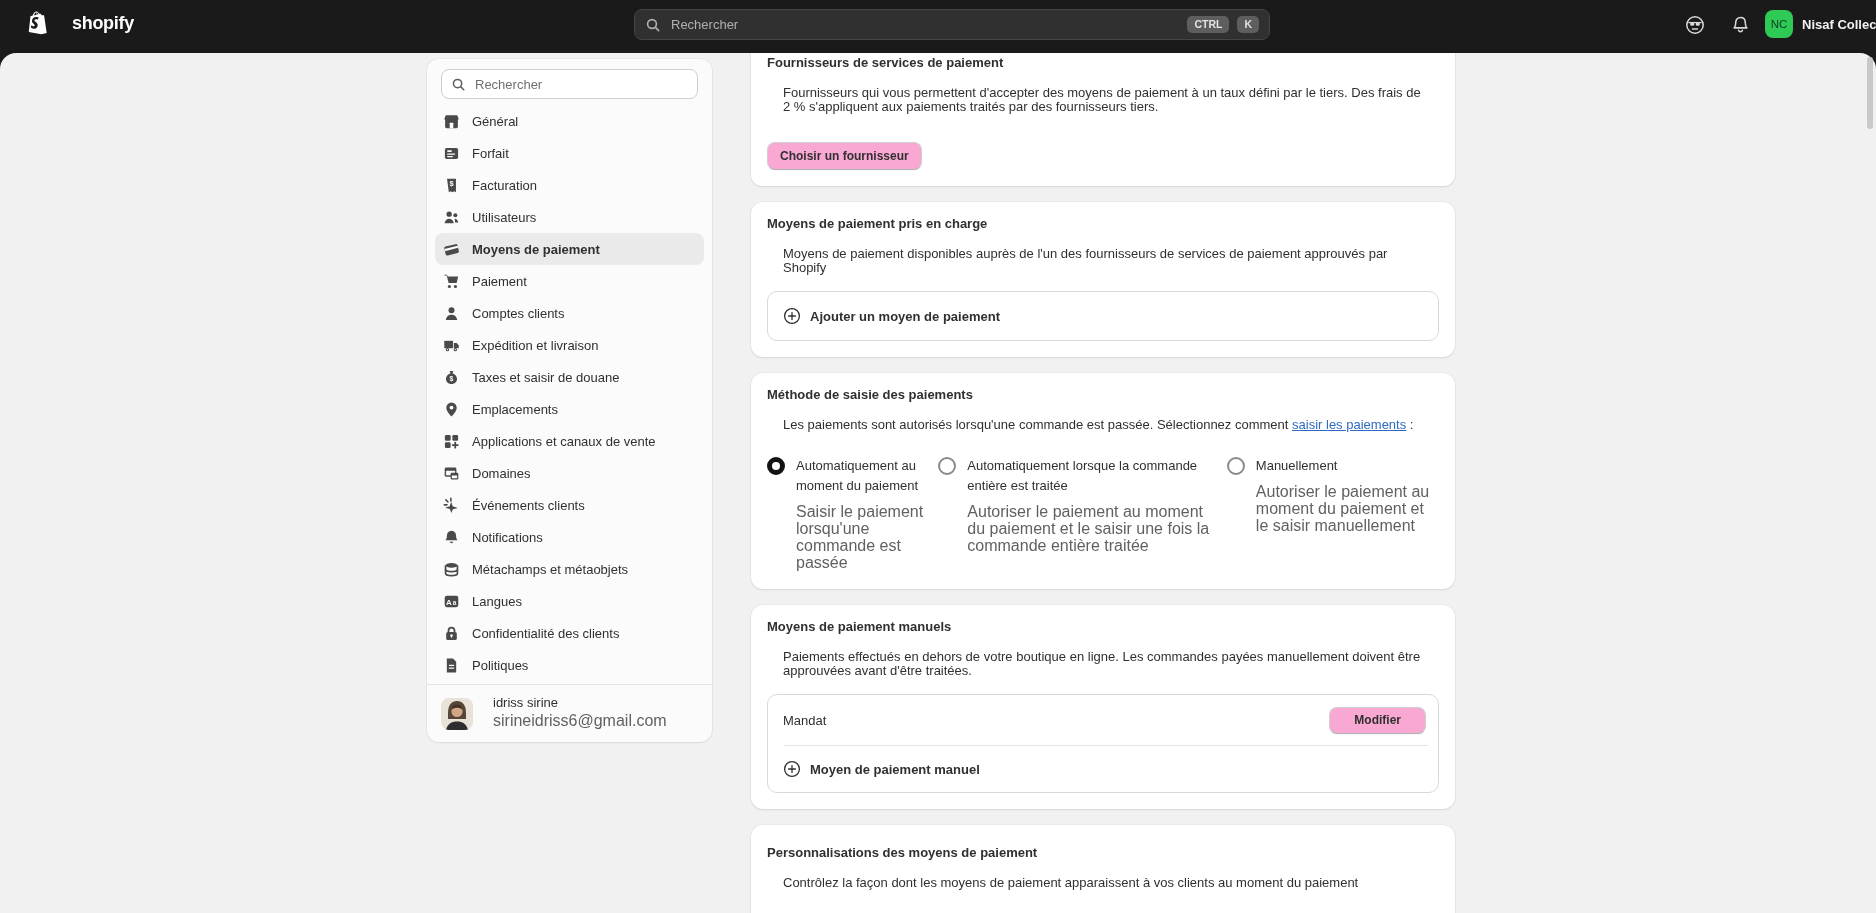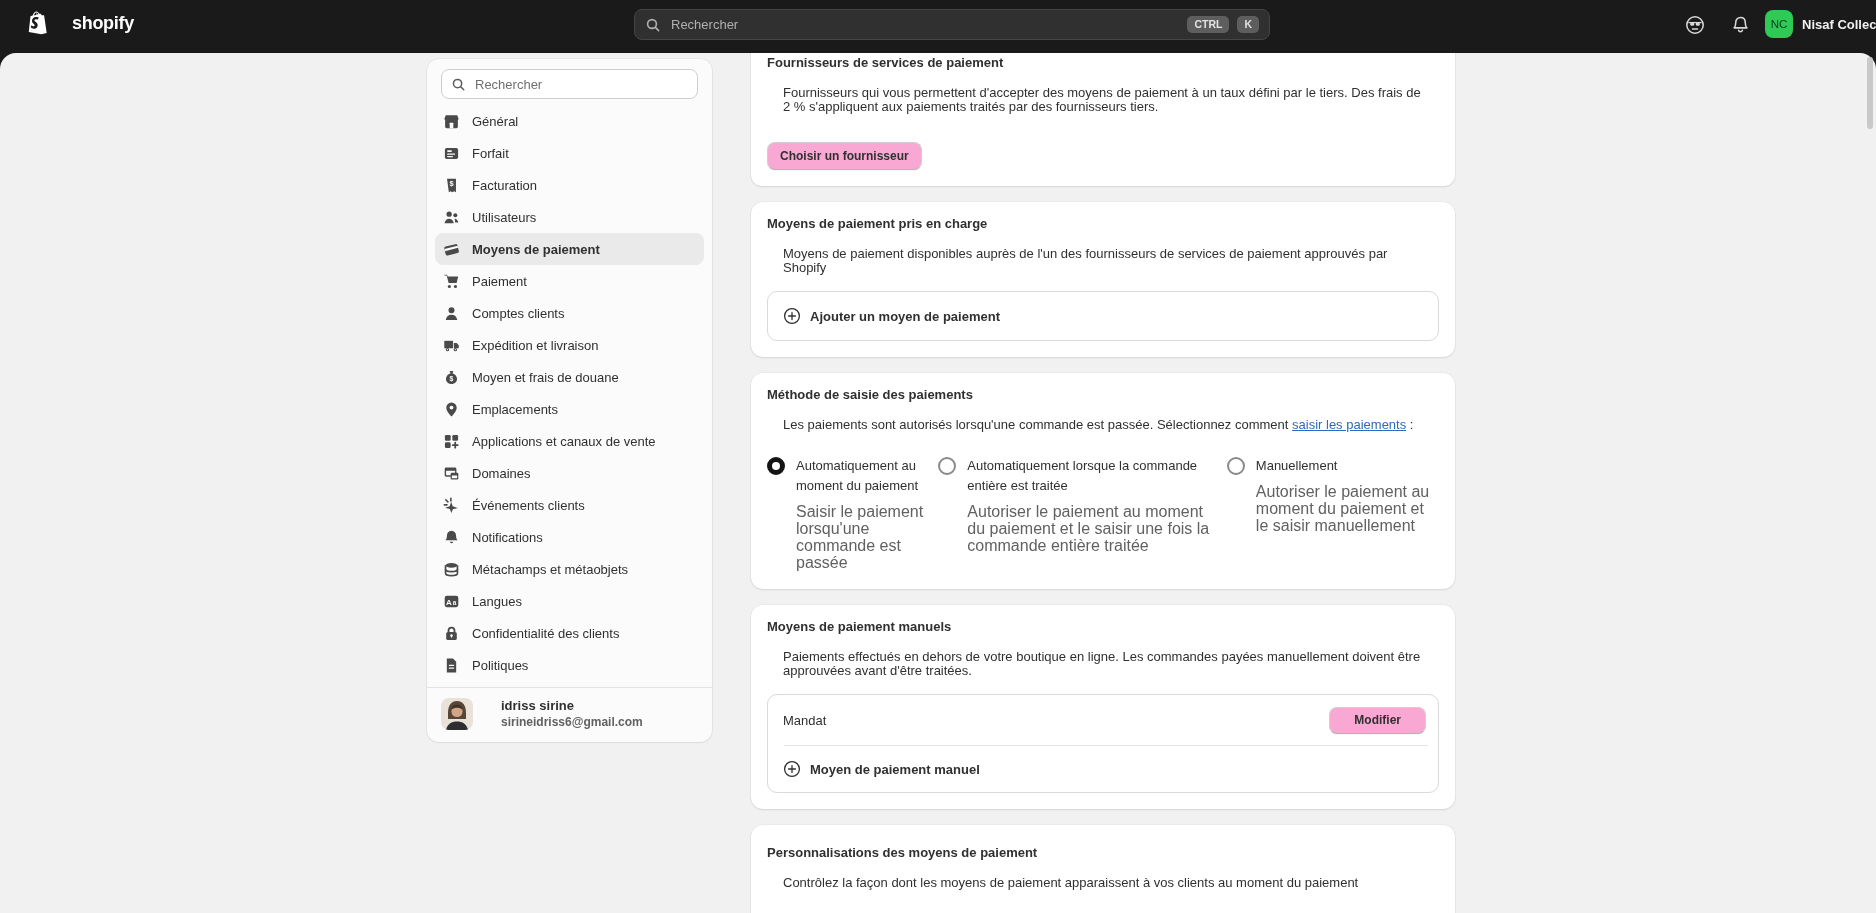--- a/index.html
+++ b/index.html
@@ -37,24 +37,24 @@
     font-family:inherit; font-size:13px; color:#303030; min-width:0; }
   .side-search input::placeholder { color:#707070; }
   .nav { padding:0 8px; flex:1; }
   .nav-item { display:flex; align-items:center; gap:12px; height:32px; padding:0 8px;
     border-radius:8px; color:#303030; cursor:default; }
   .nav-item.selected { background:#eaeaea; }
   .nav-item.selected .nav-label { font-weight:700; }
   .nav-ic { width:17px; height:17px; flex:0 0 17px; display:flex; }
   .nav-ic svg { width:17px; height:17px; fill:#4a4a4a; }
   .nav-label { font-size:13px; }
-  .side-user { border-top:1px solid #e3e3e3; padding:10px 14px 12px; display:flex; gap:28px; align-items:flex-start;font-weight:bold; }
+  .side-user { border-top:1px solid #e3e3e3; padding:10px 14px 12px; display:flex; gap:20px; align-items:flex-end; }
   .su-avatar { width:32px; height:32px; border-radius:8px; overflow:hidden; flex:0 0 32px; }
   .su-name { font-size:13px; color:#303030; }
-  .su-mail { font-size:12px; color:#616161; margin-top:2px; }
+  .su-mail { font-size:16px; color:#616161; margin-top:2px; }
 
   
   .main { position:absolute; left:751px; top:0; width:704px; height:860px; }
   .card { background:#fff; border-radius:12px; padding:14px 16px 16px; margin-bottom:16px;
     box-shadow:0 1px 2px rgba(31,33,36,.10), 0 0 0 .6px rgba(0,0,0,.05); }
   .card h2 { font-size:13px; font-weight:700; margin:0 0 6px; color:#303030; }
   .card p { margin:16px; line-height:14px; color:#303030; max-width:660px; }
   #card-providers { margin-top:-12px; border-top-left-radius:0; border-top-right-radius:0;border-radius:11px; }
   .btn { display:inline-flex; align-items:center; background:#f9a8d4; border:1px solid #cfcfcf;
     border-bottom-color:#b5b5b5; border-radius:8px; padding:6px 12px; font-weight:700; font-size:12px;
@@ -230,21 +230,21 @@
           </span>
           <span class="nav-label">Expédition et livraison</span>
         </div>
         <div class="nav-item">
           <span class="nav-ic">
             <svg viewBox="0 0 16 16">
               <path d="M6.2 1.8h3.6l-.9 2.1c2.7.9 4.3 3 4.3 5.6 0 2.7-2.1 4.7-5.2 4.7S2.8 12.2 2.8 9.5c0-2.6 1.6-4.7 4.3-5.6Z"></path>
               <text x="8" y="11.6" font-size="6.5" font-weight="700" fill="#fbfbfb" text-anchor="middle">$</text>
             </svg>
           </span>
-          <span class="nav-label">Moyen et frais de douane</span>
+          <span class="nav-label">Taxes et saisir de douane</span>
         </div>
         <div class="nav-item">
           <span class="nav-ic">
             <svg viewBox="0 0 16 16">
               <path d="M8 1.4a4.9 4.9 0 0 1 4.9 4.9C12.9 9.9 8 14.6 8 14.6S3.1 9.9 3.1 6.3A4.9 4.9 0 0 1 8 1.4Z"></path>
               <circle cx="8" cy="6.2" r="1.8" fill="#fbfbfb"></circle>
             </svg>
           </span>
           <span class="nav-label">Emplacements</span>
         </div>

